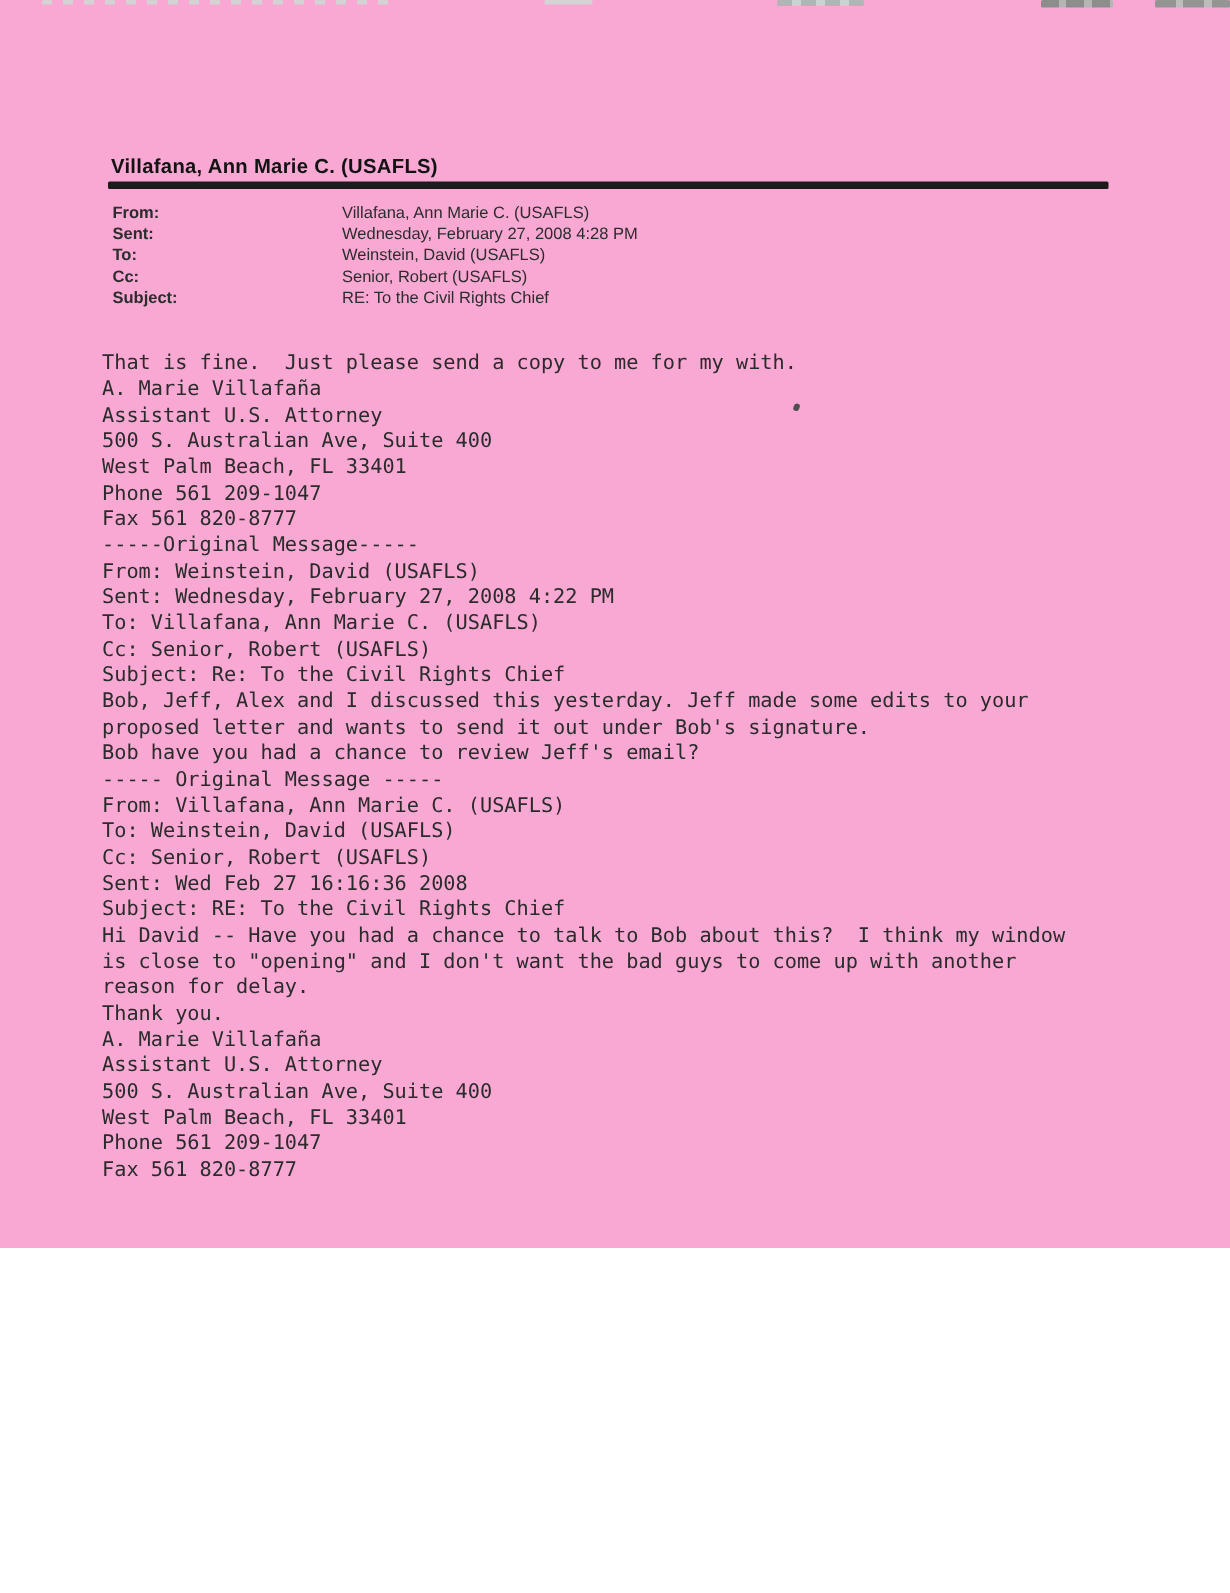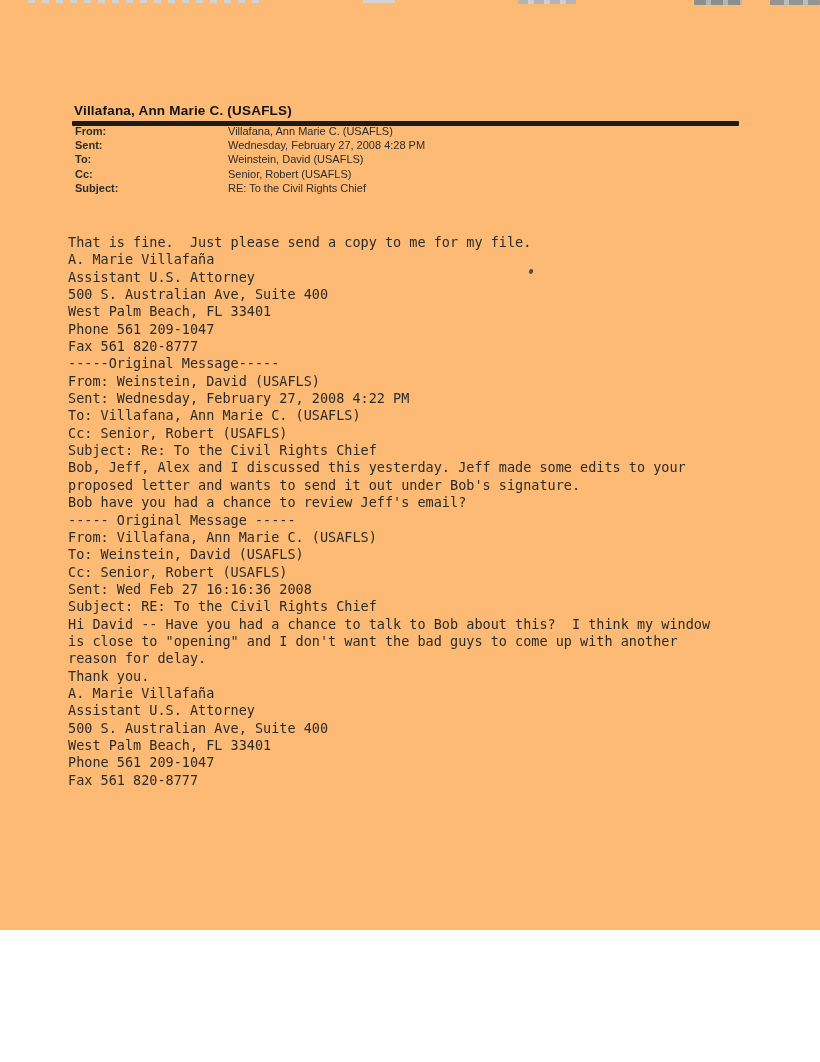--- a/index.html
+++ b/index.html
@@ -1,20 +1,20 @@
 <!DOCTYPE html>
 <html><head>
 <meta charset="utf-8">
 <style>
   html, body { margin: 0; padding: 0; background: #ffffff; }
   .page {
     position: relative;
     width: 820px;
-    height: 930px;
-    background: #fdba74;
+    height: 832px;
+    background: #f9a8d4;
     overflow: hidden;
     font-family: "Liberation Sans", sans-serif;
   }
 
   
   .artifact { position: absolute; top: 0; filter: blur(0.5px); border-radius: 1px; }
   .a1 { left: 28px;  width: 232px; height: 3px;
         background: repeating-linear-gradient(90deg,#d3d3d3 0 7px, transparent 7px 14px); }
   .a2 { left: 363px; width: 32px;  height: 3px; background: #d4d4d4; }
   .a3 { left: 518px; width: 58px;  height: 4px;
@@ -31,21 +31,21 @@
   
   .doc-title {
     position: absolute; left: 74px; top: 103px;
     font-size: 13.5px; font-weight: bold; color: #131313;
     letter-spacing: 0.2px; white-space: nowrap;
   }
   .title-rule {
     position: absolute; left: 72px; top: 121px;
     width: 667px; height: 5px; background: #1c1c1c; border-radius: 1px;
   }
-  .meta-block { position: absolute; left: 75px; top: 124px; }
+  .meta-block { position: absolute; left: 75px; top: 135px; }
   .meta-row { display: flex; height: 14.2px; line-height: 14.2px; }
   .meta-label { width: 153px; font-size: 11px; font-weight: bold; color: #2c2c2c; }
   .meta-value { font-size: 11px; color: #2c2c2c; white-space: nowrap; }
 
   
   .email-body {
     position: absolute; left: 68px; top: 234px;
     font-family: "DejaVu Sans Mono", monospace;
     font-size: 13.5px; line-height: 17.35px; color: #2b2b2b;
   }
@@ -95,21 +95,21 @@
       <span class="meta-label">Cc:</span>
       <span class="meta-value">Senior, Robert (USAFLS)</span>
     </div>
     <div class="meta-row">
       <span class="meta-label">Subject:</span>
       <span class="meta-value">RE: To the Civil Rights Chief</span>
     </div>
   </div>
 
   <div class="email-body">
-    <pre class="gap1">That is fine.  Just please send a copy to me for my file.</pre>
+    <pre class="gap1">That is fine.  Just please send a copy to me for my with.</pre>
     <pre class="gap2">A. Marie Villafaña
 Assistant U.S. Attorney
 500 S. Australian Ave, Suite 400
 West Palm Beach, FL 33401
 Phone 561 209-1047
 Fax 561 820-8777</pre>
     <pre class="gap1">-----Original Message-----
 From: Weinstein, David (USAFLS)
 Sent: Wednesday, February 27, 2008 4:22 PM
 To: Villafana, Ann Marie C. (USAFLS)

